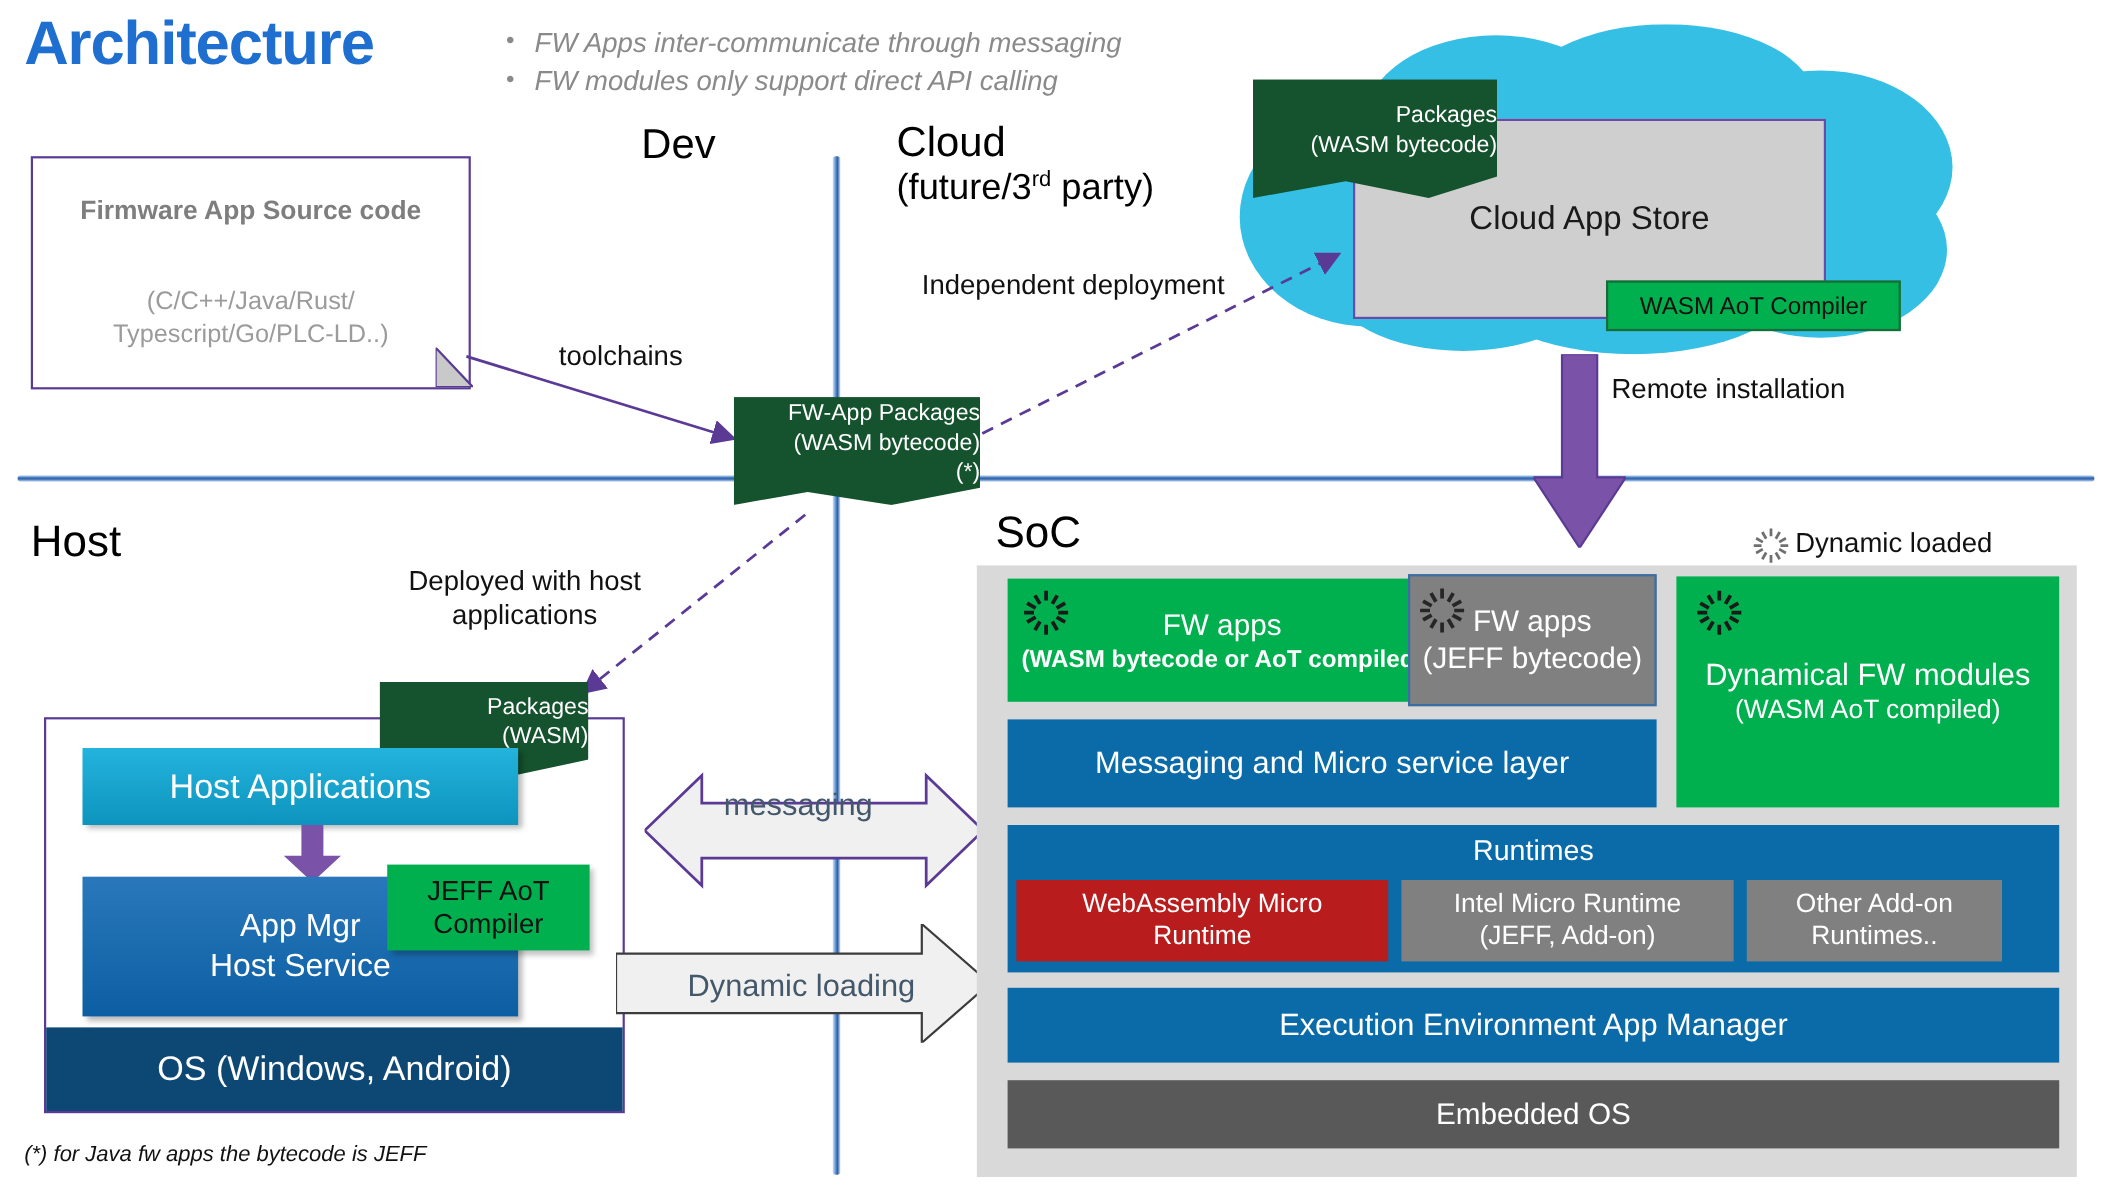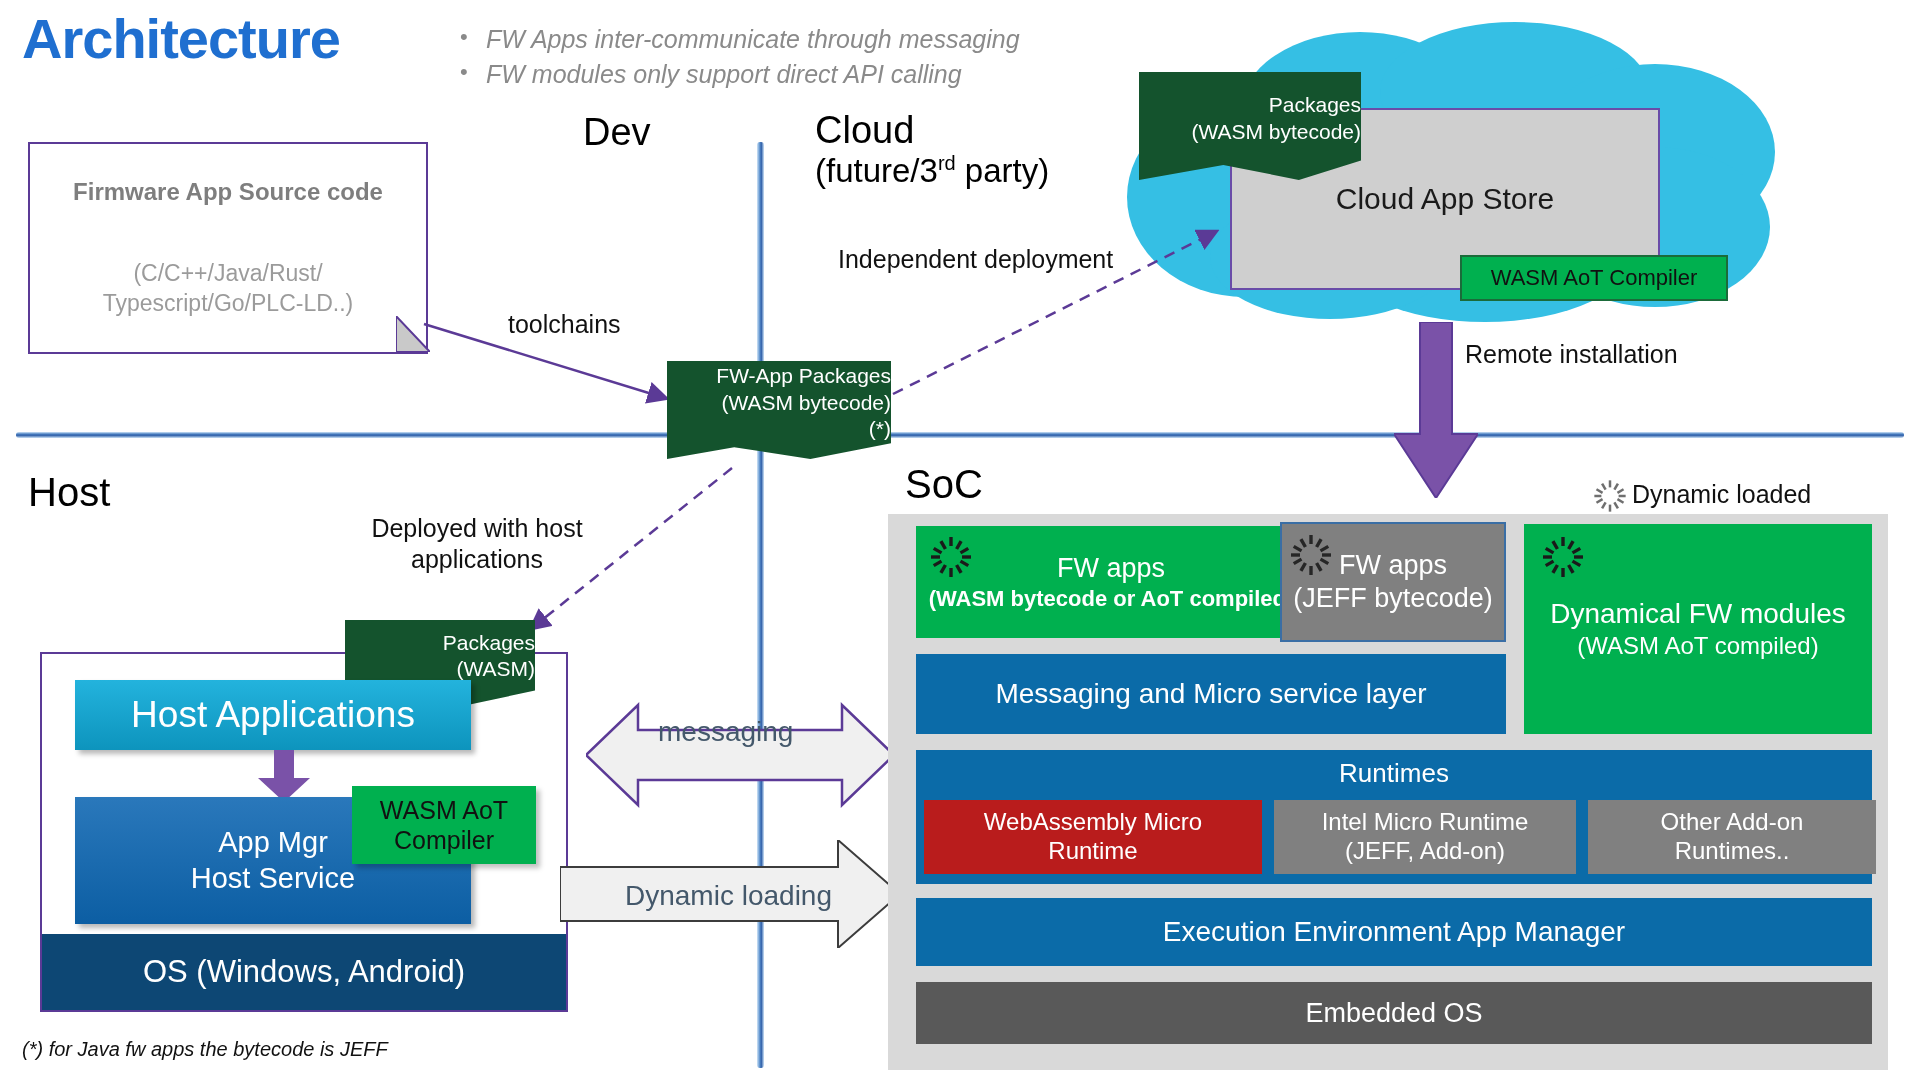--- a/index.html
+++ b/index.html
@@ -108,21 +108,21 @@
   #txt-toolchains{left:508px;top:310px;}
   #txt-deployed{left:362px;top:513px;width:230px;text-align:center;line-height:1.25;}
   #txt-dynloaded{left:1632px;top:480px;font-size:25px;color:#111;}
   #footnote{left:22px;top:1038px;font-size:20px;font-style:italic;color:#111;}
 
   
   #hostframe{left:40px;top:652px;width:528px;height:360px;border:2px solid #5b3a96;background:#fff;box-sizing:border-box;}
   #hostapps{
     left:75px;top:680px;width:396px;height:70px;
     background:linear-gradient(to bottom,#23b3dd,#0d94bd);
-    color:#fff;font-size:37px;
+    color:#fff;font-size:31px;
     display:flex;align-items:center;justify-content:center;
     box-shadow:4px 4px 5px rgba(0,0,0,.28);
   }
   #appmgr{
     left:75px;top:797px;width:396px;height:127px;
     background:linear-gradient(to bottom,#2a78bb,#0c5ea3);
     color:#fff;font-size:29px;line-height:1.22;text-align:center;
     display:flex;align-items:center;justify-content:center;
     box-shadow:4px 4px 5px rgba(0,0,0,.28);
   }
@@ -162,21 +162,21 @@
 
   #runtimes{left:916px;top:750px;width:956px;height:134px;}
   #runtimes .rt-title{position:absolute;top:8px;left:0;width:100%;text-align:center;font-size:26px;color:#fff;}
   .rtbox{
     position:absolute;top:50px;height:74px;color:#fff;
     display:flex;align-items:center;justify-content:center;text-align:center;
     font-size:24px;line-height:1.2;box-sizing:border-box;
   }
   #rt-wasm{left:8px;width:338px;background:#b91c1c;}
   #rt-intel{left:358px;width:302px;background:#808080;}
-  #rt-other{left:672px;width:288px;background:#808080;}
+  #rt-other{left:672px;width:232px;background:#808080;}
 
   #eeam{left:916px;top:898px;width:956px;height:68px;font-size:28px;}
   #embos{left:916px;top:982px;width:956px;height:62px;font-size:27px;}
 
   
   .spinner{position:absolute;width:46px;height:46px;}
   #sp1{left:928px;top:534px;}
   #sp2{left:1288px;top:532px;}
   #sp3{left:1540px;top:534px;}
   #sp4{left:1592px;top:478px;width:36px;height:36px;}
@@ -316,21 +316,21 @@
 
 <div class="abs" id="appmgr">
   <div>
     <span>App Mgr</span><br>
     <span>Host Service</span>
   </div>
 </div>
 
 <div class="abs" id="host-aot">
   <div>
-    <span>WASM AoT</span><br>
+    <span>JEFF AoT</span><br>
     <span>Compiler</span>
   </div>
 </div>
 
 <div class="abs" id="hostos">
   <span>OS (Windows, Android)</span>
 </div>
 
 <div class="abs" id="footnote">(*) for Java fw apps the bytecode is JEFF</div>
 

